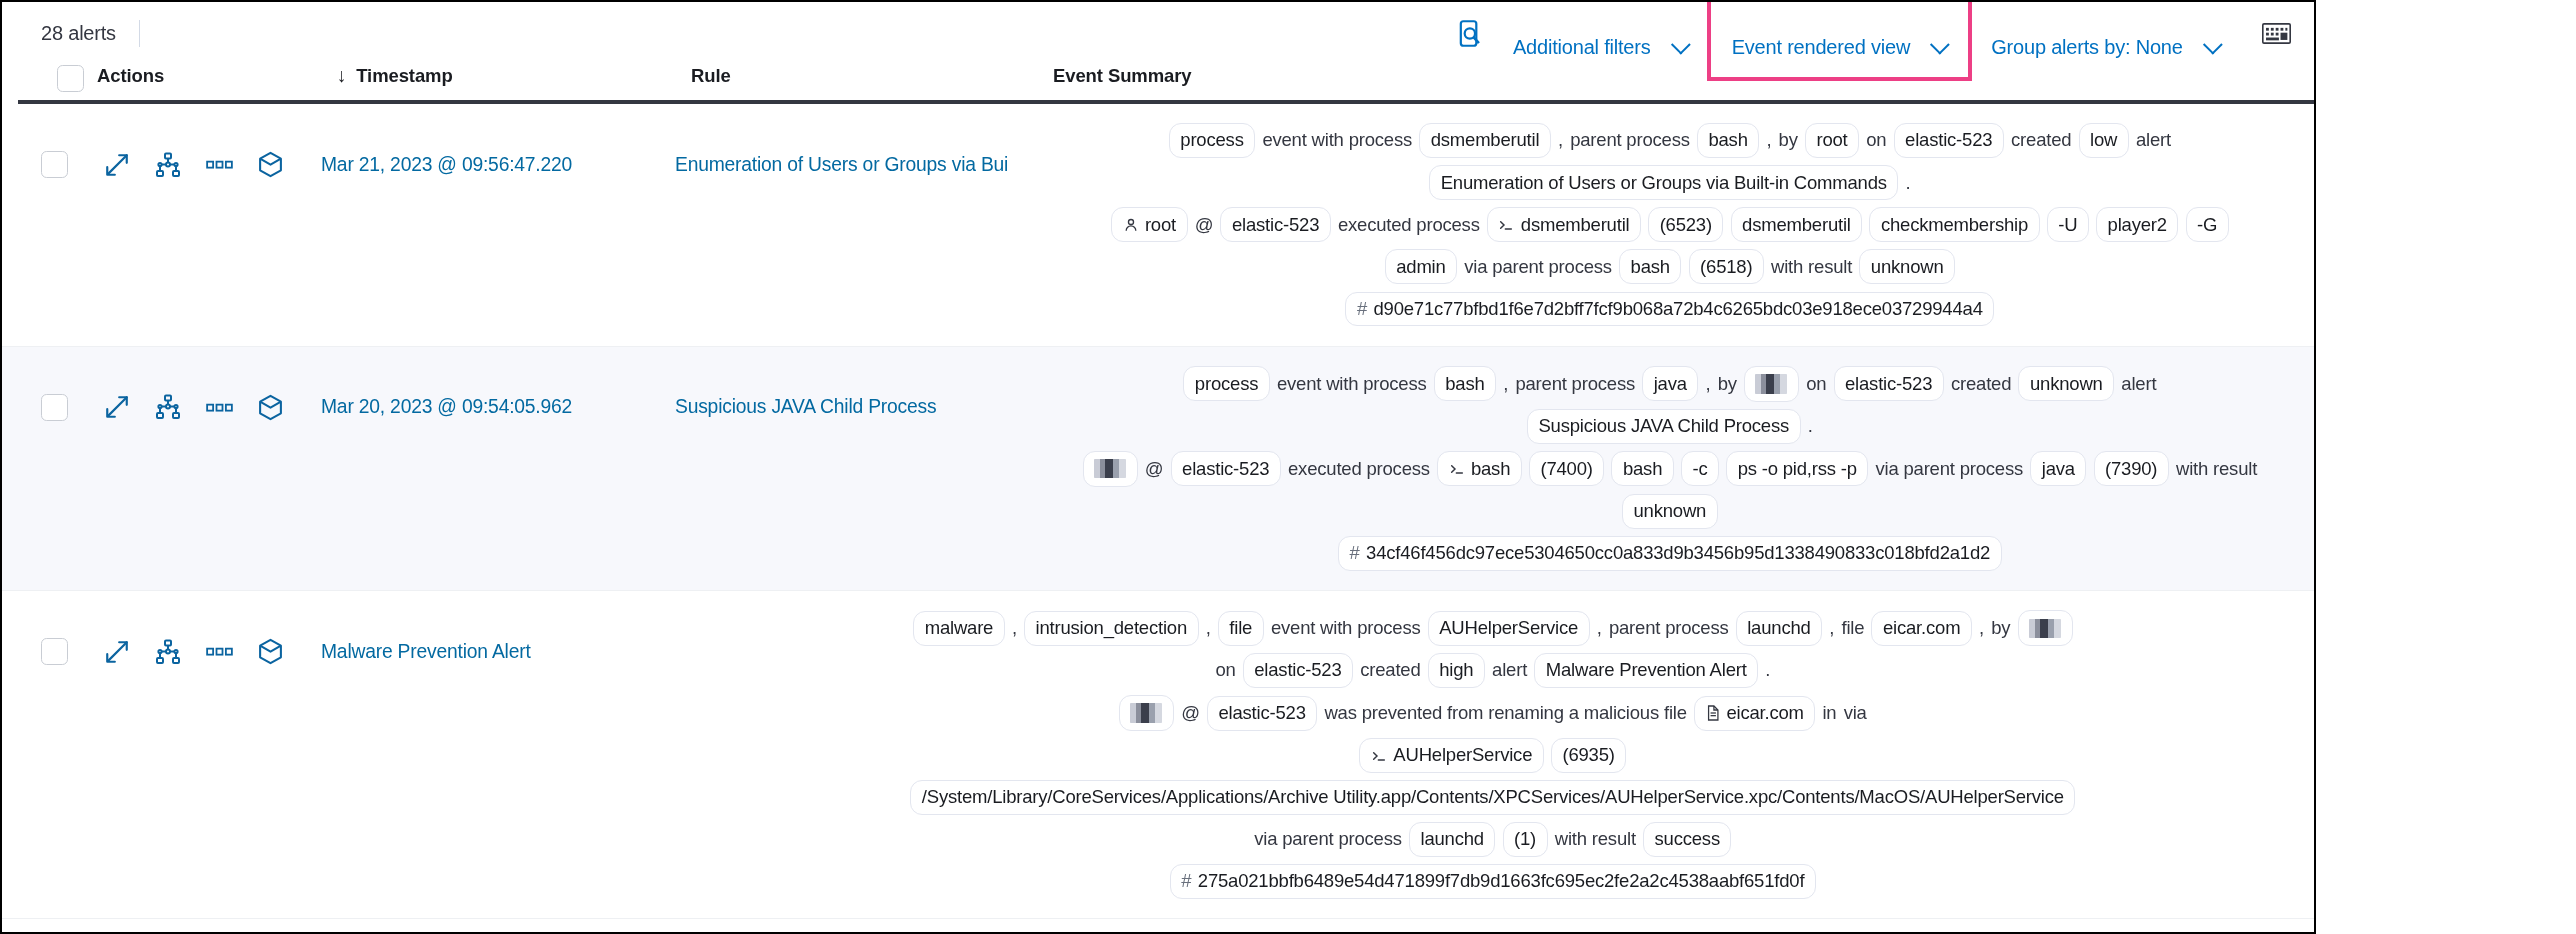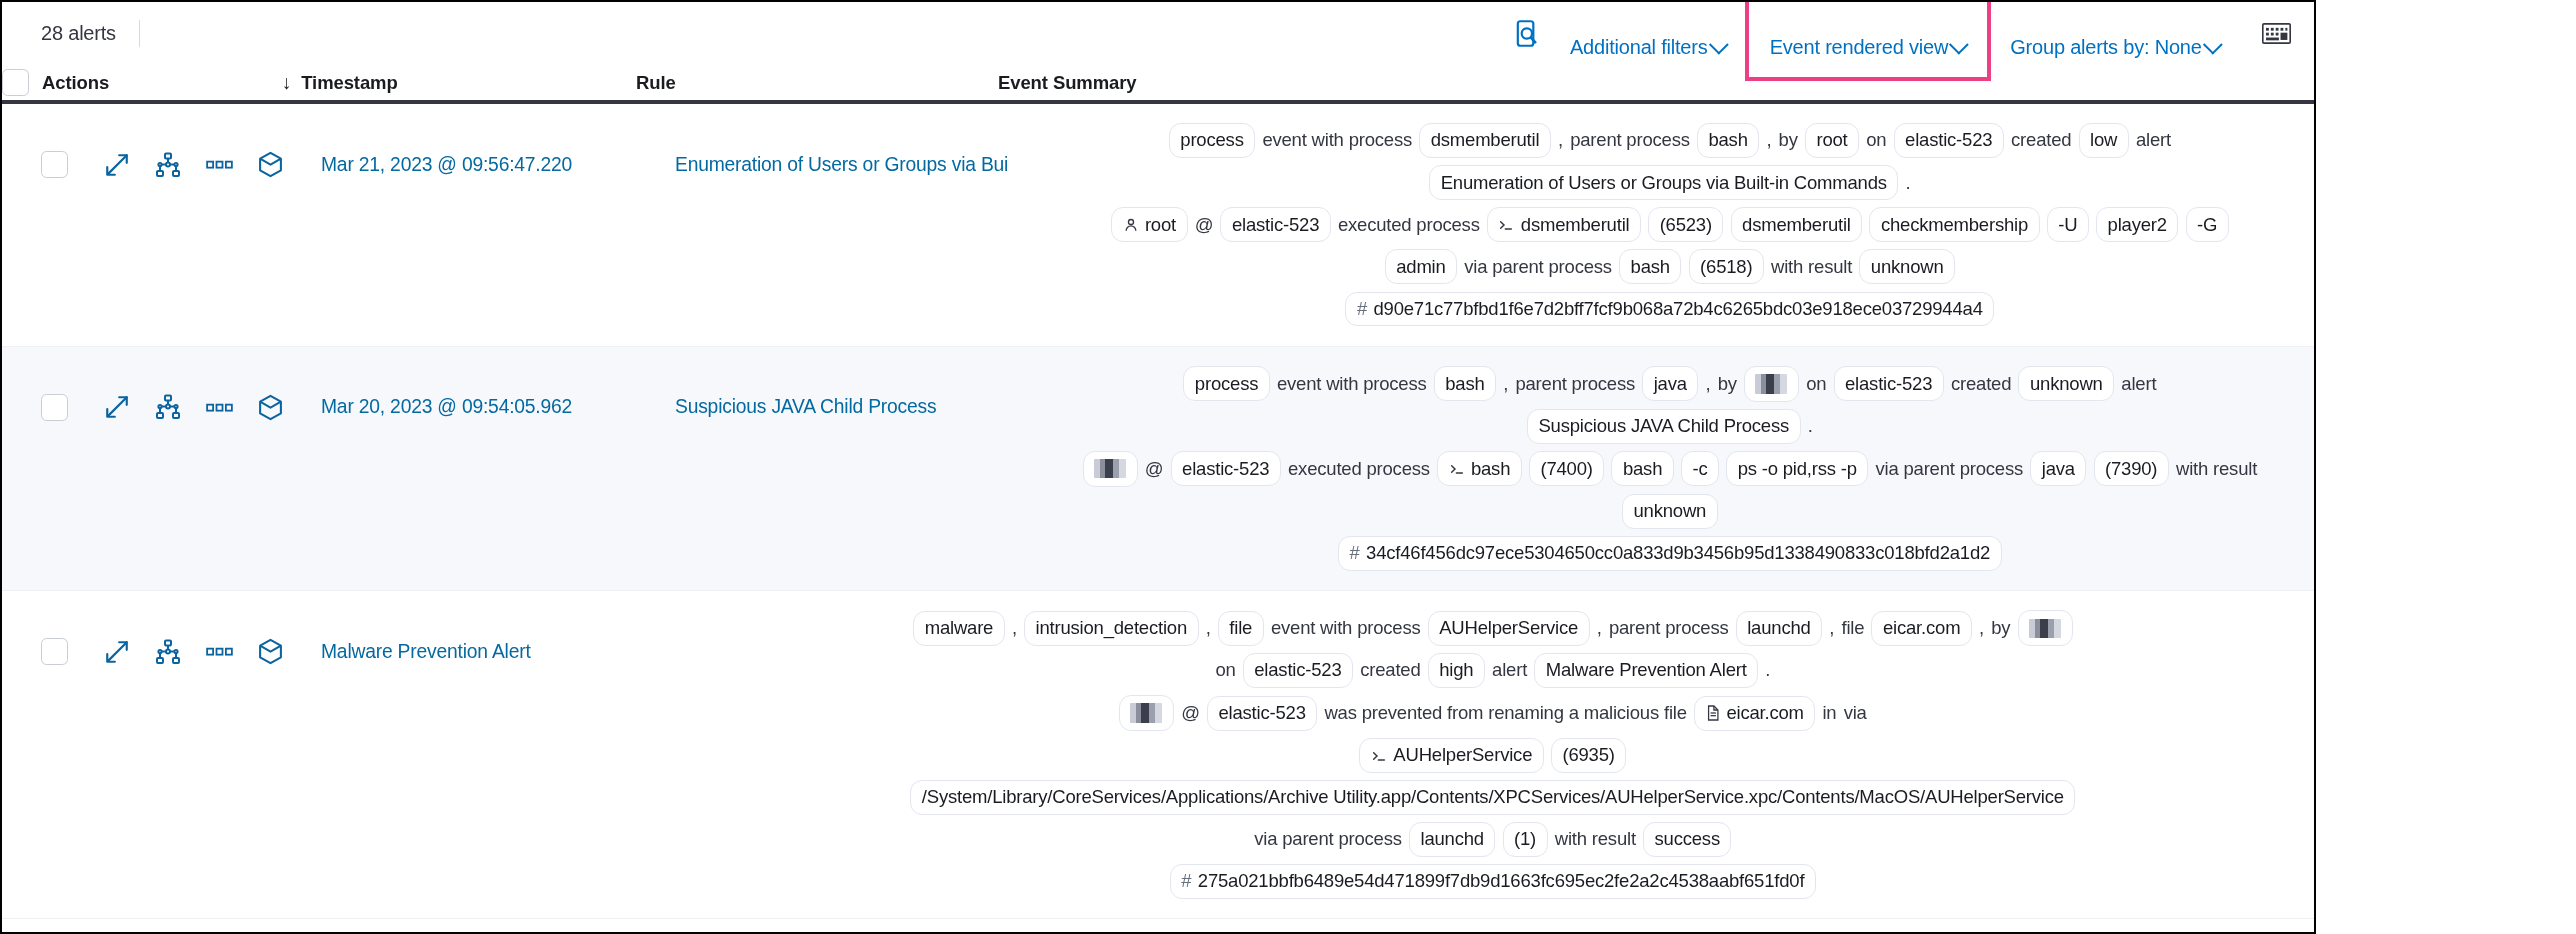--- a/index.html
+++ b/index.html
@@ -51,21 +51,21 @@
     display: flex;
     align-items: center;
     justify-content: center;
     width: 42px;
     height: 42px;
     margin-right: 8px;
   }
   .tb-link {
     display: flex;
     align-items: center;
-    gap: 4px;
+    gap: 23px;
     font-size: 20px;
     color: #0071c2;
     padding: 6.4px 13px;
     white-space: nowrap;
     letter-spacing: -0.2px;
     margin-top: 28px;
   }
   .chev {
     display: inline-block;
     width: 13.7px;
@@ -83,23 +83,25 @@
   }
   .kbd-btn {
     width: 43px; height: 43px;
     display: flex; align-items: center; justify-content: center;
     margin-left: 22.6px;
   }
 
   
   .thead {
     display: flex;
-    align-items: center;
+    align-items: flex-start;
     height: 39px;
+    padding-left: 39px;
     border-bottom: 4px solid #343741;
+    margin-left: 16px;
   }
   .th {
     font-size: 18.5px;
     font-weight: bold;
     color: #1a1c21;
     display: flex;
     align-items: center;
     gap: 9.7px;
     letter-spacing: -0.1px;
   }

